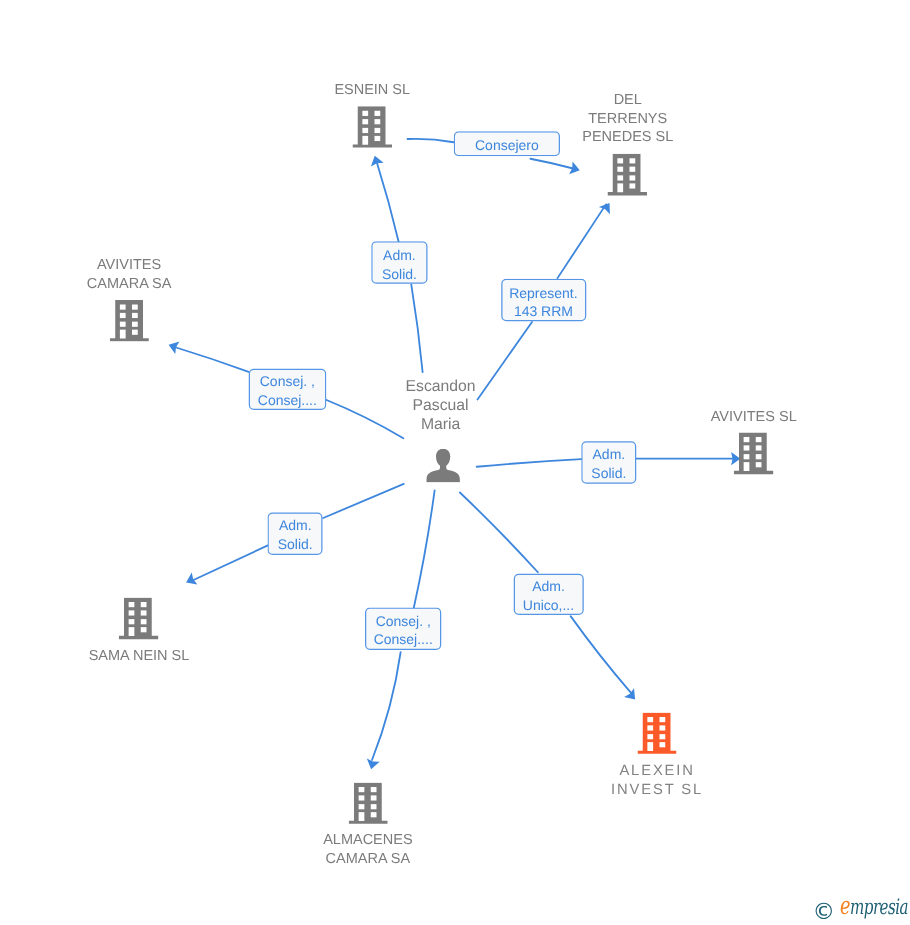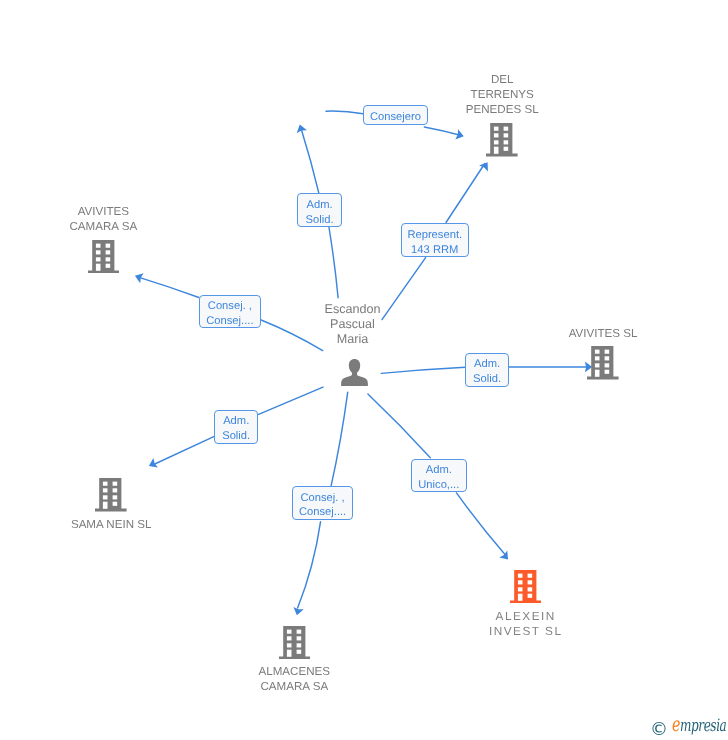--- a/index.html
+++ b/index.html
@@ -62,20 +62,36 @@
 </svg>
 
 <div class="node person" style="left:354.5px;top:301.5px;width:160px;margin-left:-80px;">
       <div class="node-label">Escandon</div>
       <div class="node-label">Pascual</div>
       <div class="node-label">Maria</div>
       <svg class="node-icon" style="margin-top:12.5px" width="27" height="27" viewBox="0 0 27 27">
         <path fill="#7b7b7b" d="M13.5,0 C10.2,0 7.8,2.3 7.8,6.4 C7.8,9.6 9.2,12.3 11.0,13.5 L11.0,15.3 C11.0,16.3 10.2,16.8 8.5,17.2 C4.8,18.0 2.4,19.1 1.3,20.5 C0.4,21.6 0.1,23.1 0.1,25.0 L0.1,27 L26.9,27 L26.9,25.0 C26.9,23.1 26.6,21.6 25.7,20.5 C24.6,19.1 22.2,18.0 18.5,17.2 C16.8,16.8 16.0,16.3 16.0,15.3 L16.0,13.5 C17.8,12.3 19.2,9.6 19.2,6.4 C19.2,2.3 16.8,0 13.5,0 Z"></path>
       </svg>
     </div>
+<div class="node" style="left:297.8px;top:64.1px;width:160px;margin-left:-80px;">
+      <div class="node-label">ESNEIN SL</div>
+      <svg class="node-icon" style="margin-top:5.9px" width="31.6" height="33.5" viewBox="0 0 31.6 33.5">
+        <path fill="#7b7b7b" d="M4.2,0 H26.4 V30.6 H4.2 Z M0,30.6 H31.6 V33.5 H0 Z"></path>
+        <g fill="#ffffff">
+          <rect x="7.9" y="3.6" width="4.6" height="4.15"></rect>
+          <rect x="17.6" y="3.6" width="4.6" height="4.15"></rect>
+          <rect x="7.9" y="10.3" width="4.6" height="4.15"></rect>
+          <rect x="17.6" y="10.3" width="4.6" height="4.15"></rect>
+          <rect x="7.9" y="17.3" width="4.6" height="4.15"></rect>
+          <rect x="17.6" y="17.3" width="4.6" height="4.15"></rect>
+          <rect x="17.6" y="23.7" width="4.6" height="4.15"></rect>
+          <rect x="7.9" y="23.7" width="4.6" height="7.1"></rect>
+        </g>
+      </svg>
+    </div>
 <div class="node" style="left:502.2px;top:72.4px;width:160px;margin-left:-80px;">
       <div class="node-label">DEL</div>
       <div class="node-label">TERRENYS</div>
       <div class="node-label">PENEDES SL</div>
       <svg class="node-icon" style="margin-top:5.9px" width="31.6" height="33.5" viewBox="0 0 31.6 33.5">
         <path fill="#7b7b7b" d="M4.2,0 H26.4 V30.6 H4.2 Z M0,30.6 H31.6 V33.5 H0 Z"></path>
         <g fill="#ffffff">
           <rect x="7.9" y="3.6" width="4.6" height="4.15"></rect>
           <rect x="17.6" y="3.6" width="4.6" height="4.15"></rect>
           <rect x="7.9" y="10.3" width="4.6" height="4.15"></rect>
@@ -163,21 +179,21 @@
           <rect x="17.6" y="10.3" width="4.6" height="4.15"></rect>
           <rect x="7.9" y="17.3" width="4.6" height="4.15"></rect>
           <rect x="17.6" y="17.3" width="4.6" height="4.15"></rect>
           <rect x="17.6" y="23.7" width="4.6" height="4.15"></rect>
           <rect x="7.9" y="23.7" width="4.6" height="7.1"></rect>
         </g>
       </svg>
       <div class="node-label" style="margin-top:5.2px">ALEXEIN</div>
       <div class="node-label">INVEST  SL</div>
     </div>
-<div class="elabel" style="left:363.0px;top:105.3px;width:65.0px;height:19.6px;">
+<div class="elabel" style="left:363.0px;top:105.3px;width:85px;height:19.6px;">
       <span>Consejero</span>
     </div>
 <div class="elabel" style="left:400.6px;top:223.4px;width:68.3px;height:33.9px;">
       <span>Represent.</span>
       <span>143 RRM</span>
     </div>
 <div class="elabel" style="left:297.4px;top:193.4px;width:44.3px;height:34.1px;">
       <span>Adm.</span>
       <span>Solid.</span>
     </div>

